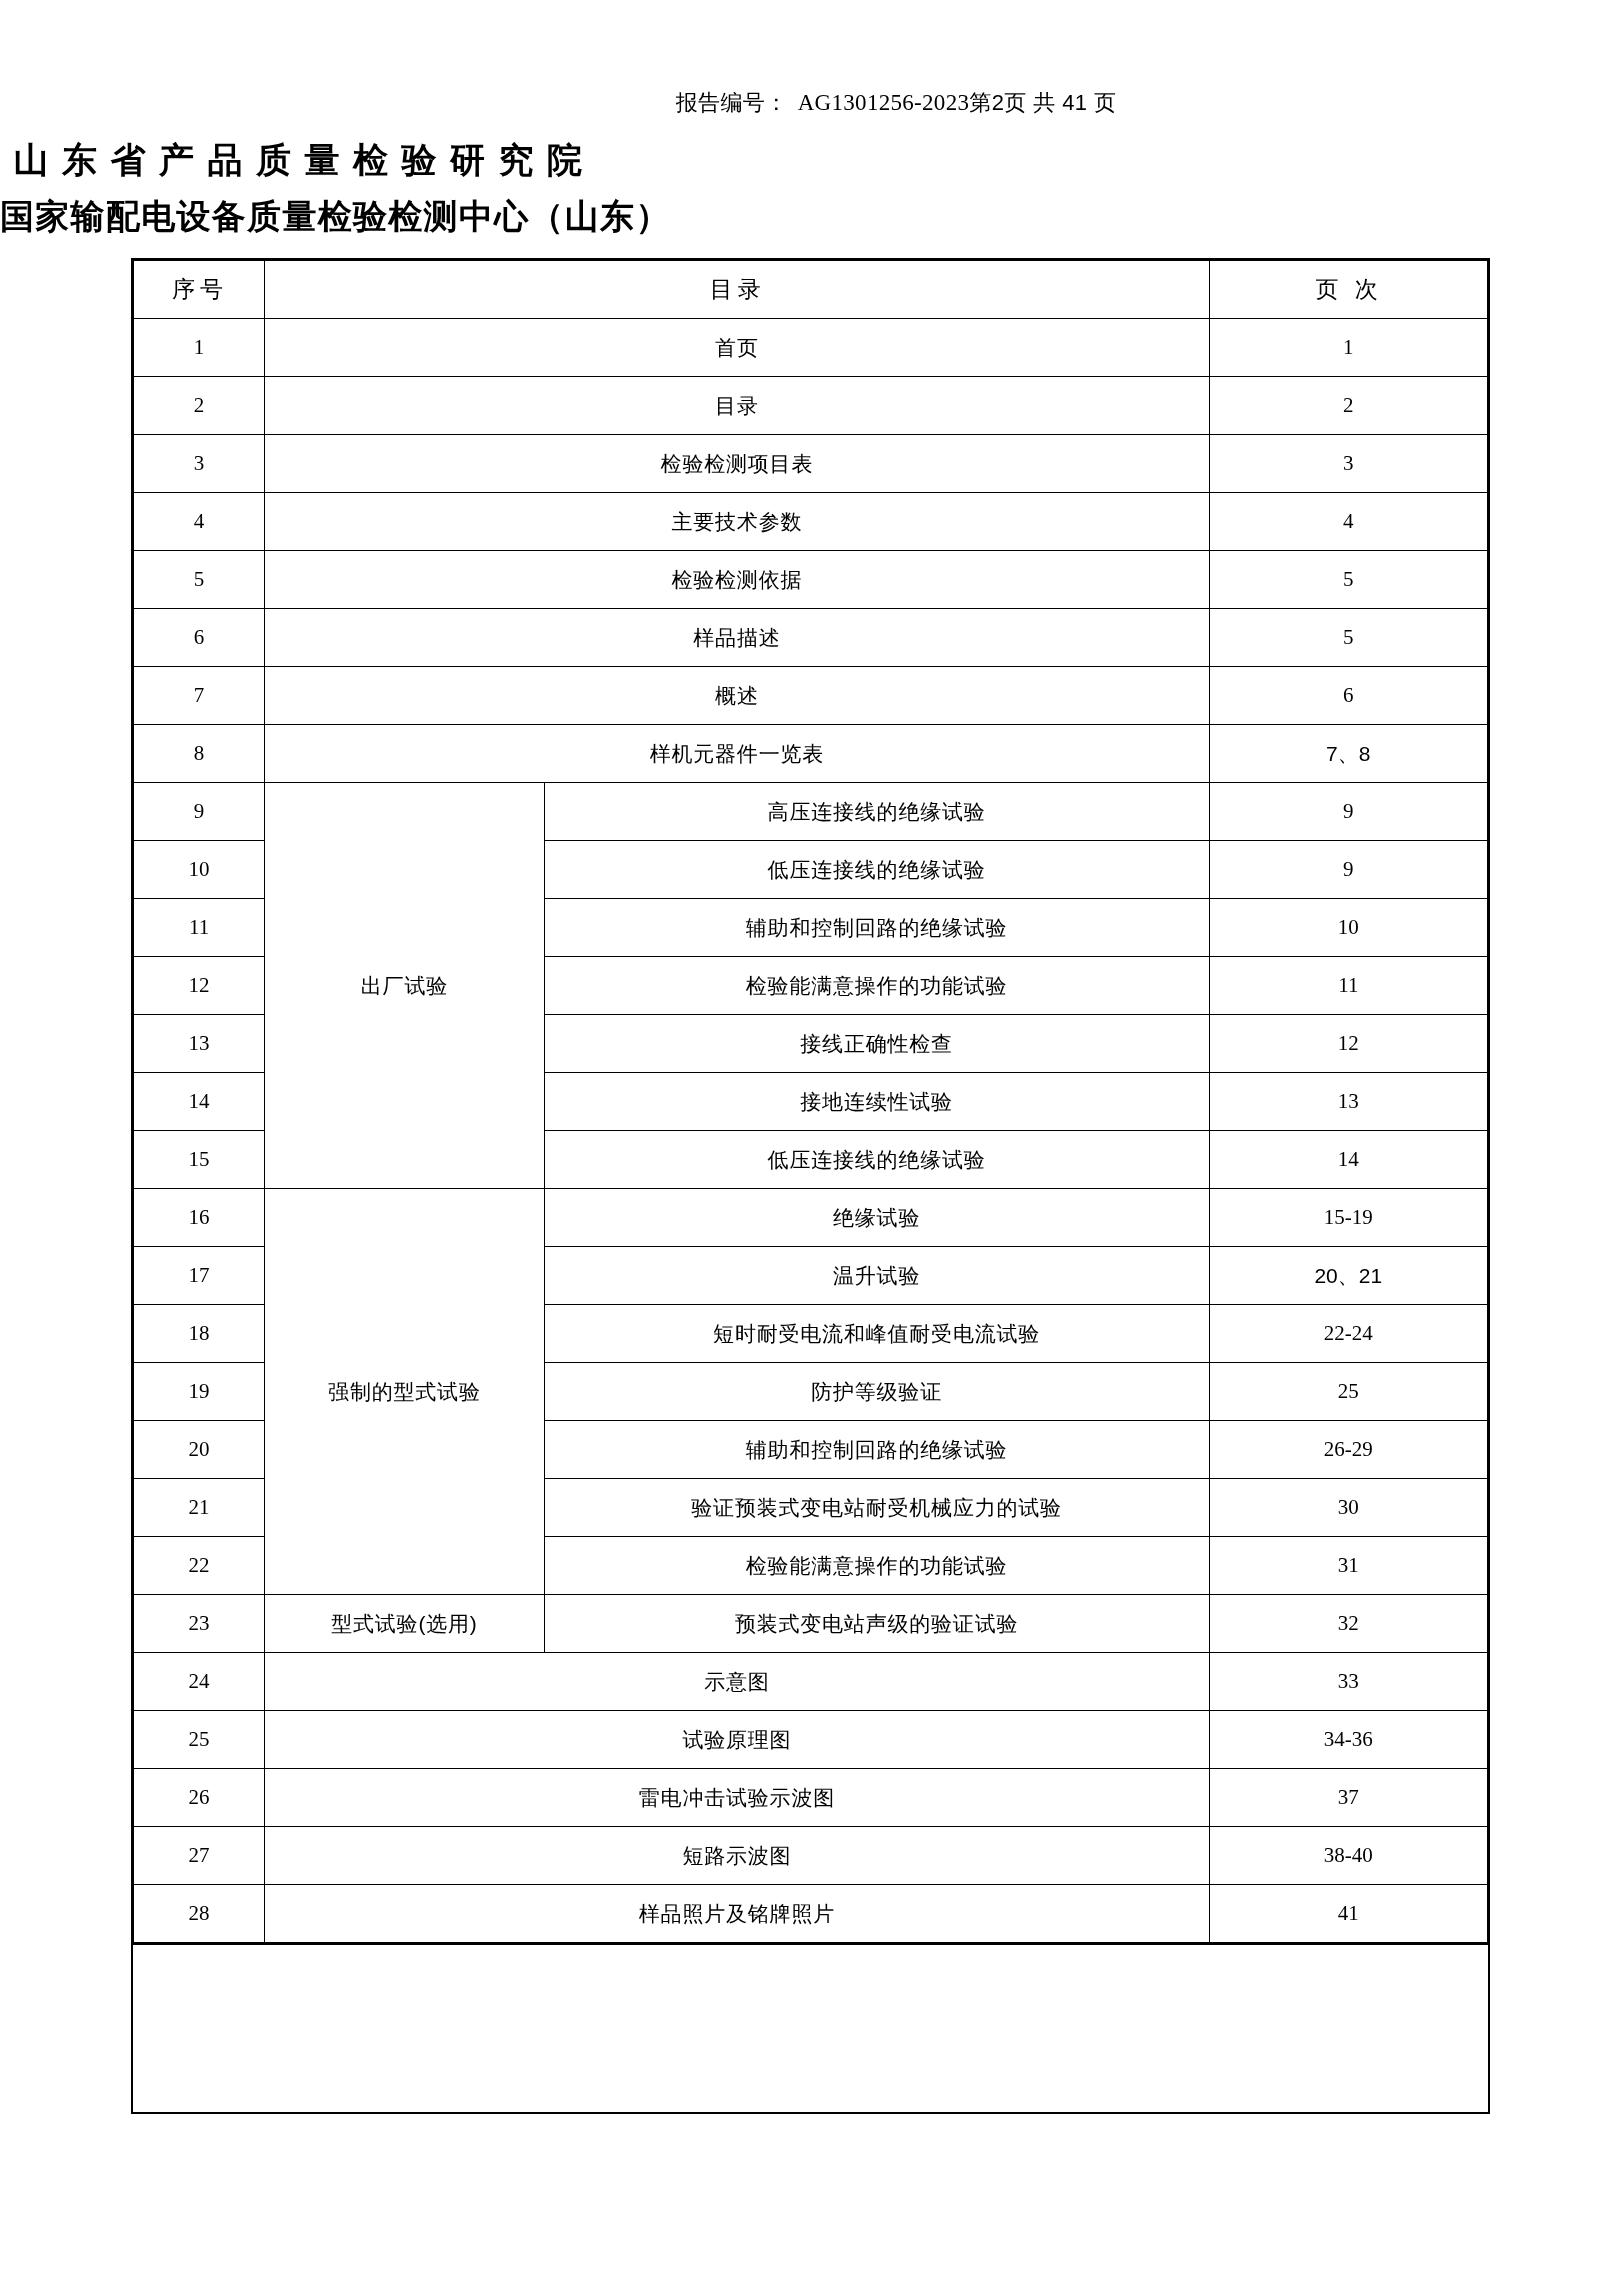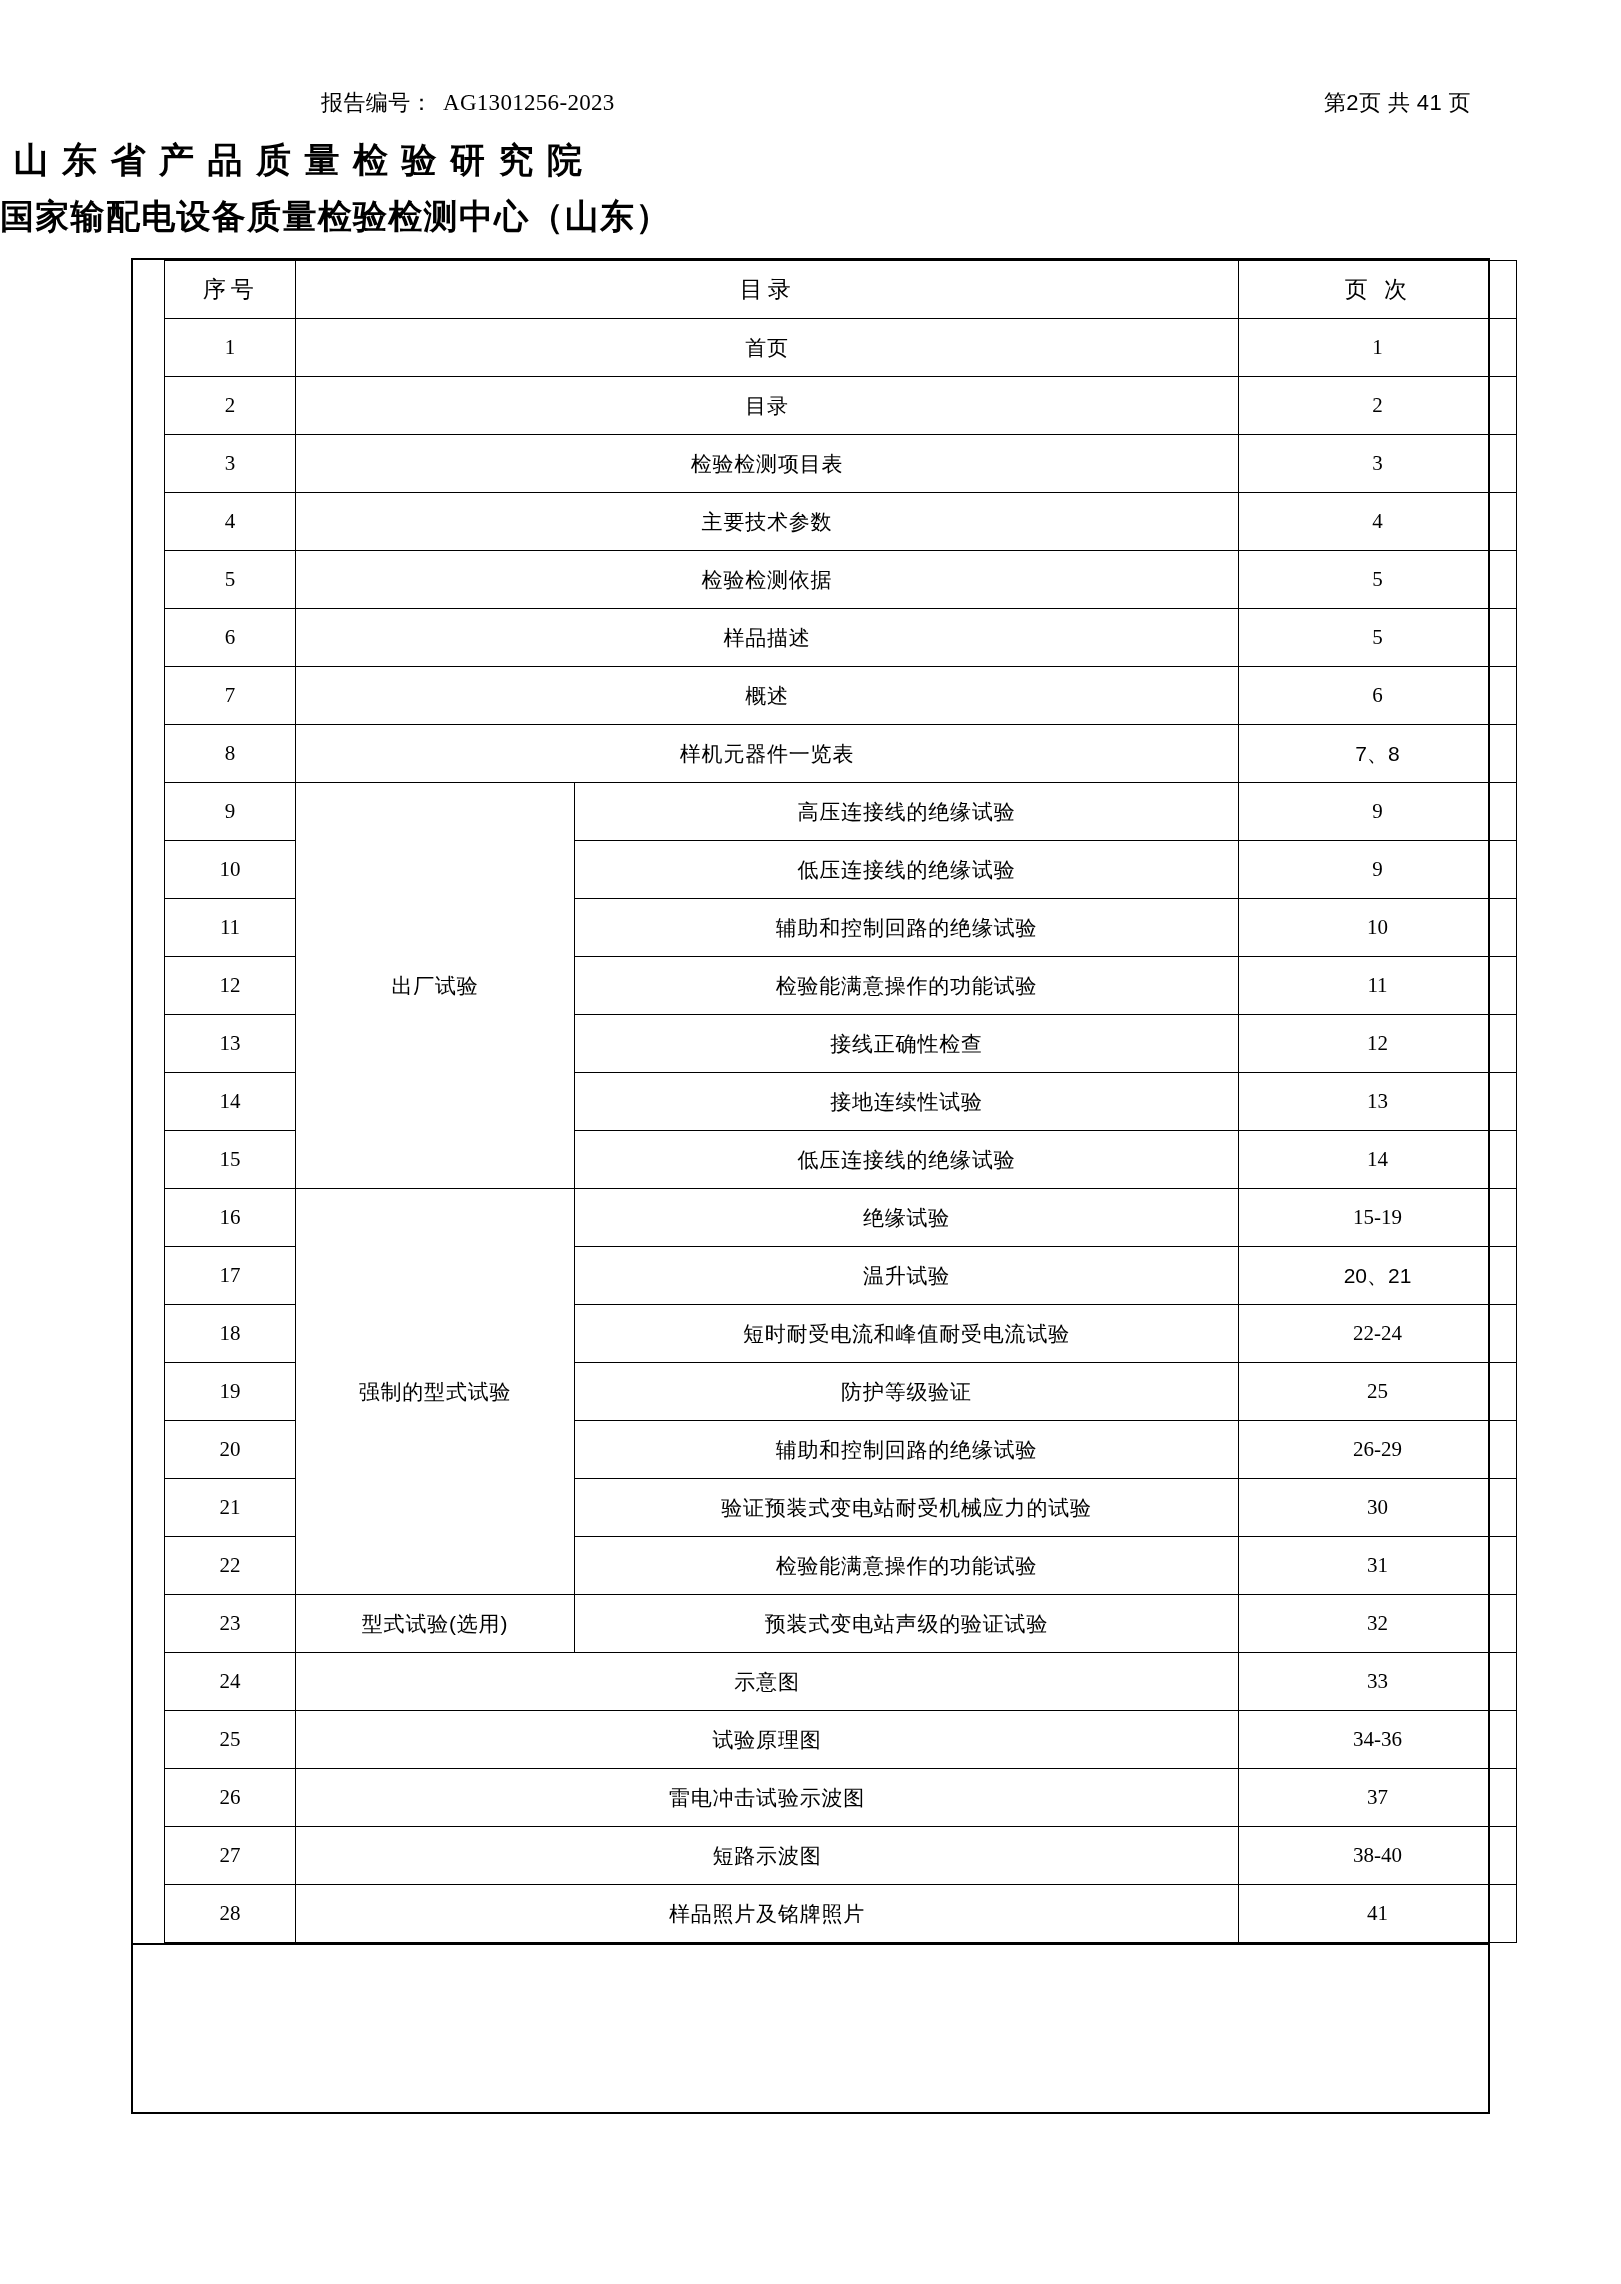--- a/index.html
+++ b/index.html
@@ -19,21 +19,21 @@
     width: 1621px;
     height: 2284px;
     box-sizing: border-box;
     padding: 0;
   }
 
   
   .header-row {
     display: flex;
     align-items: baseline;
-    justify-content: space-between;
+    justify-content: center;
     padding: 52px 150px 0 321px;
     font-size: 23px;
     letter-spacing: 0.4px;
   }
   .report-no {
     display: flex;
     align-items: baseline;
     gap: 10px;
     white-space: nowrap;
   }
@@ -66,21 +66,20 @@
     letter-spacing: 1.7px;
     margin-top: 10px;
   }
   .title-line3 .spaced { letter-spacing: 11.8px; padding-left: 11.8px; }
 
   
   .toc-wrap {
     margin: 18.6px 131px 0 131px;
     border: 2.5px solid #000;
     box-sizing: border-box;
-    padding-left: 31px;
   }
   table.toc {
     width: 100%;
     border-collapse: collapse;
     table-layout: fixed;
     font-family: "Liberation Sans", sans-serif;
   }
   table.toc td, table.toc th {
     border: 0.8px solid #000;
     height: 57px;

